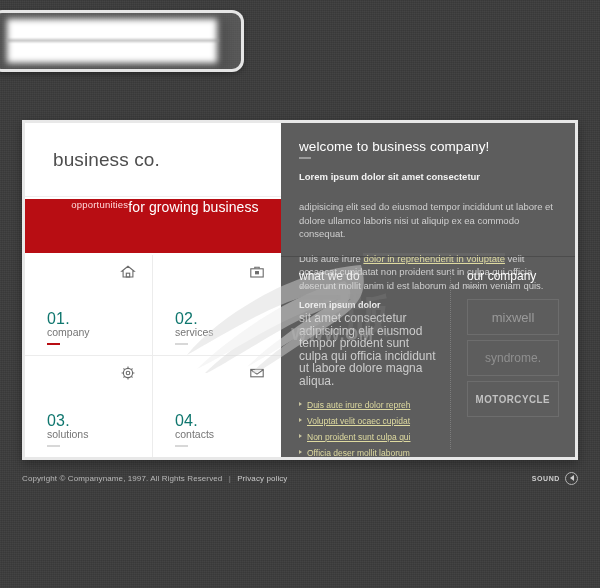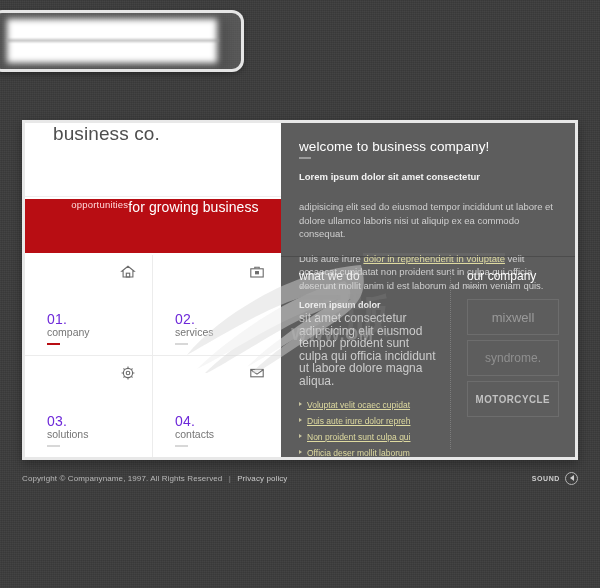--- a/index.html
+++ b/index.html
@@ -53,21 +53,21 @@
     overflow:hidden;
   }
 
   
   .left{
     width:256px;flex:0 0 256px;background:#ffffff;display:flex;flex-direction:column;
     position:relative;
   }
   .brandbox{
     height:74px;border-bottom:1px solid #efefef;
-    display:flex;align-items:flex-start;padding-left:28px;box-sizing:border-box;
+    display:flex;align-items:center;padding-left:28px;box-sizing:border-box;
   }
   .brandbox .logo{
     font-size:19px;color:#4e4e4e;letter-spacing:.1px;font-weight:400;
   }
   .banner{
     height:58px;background:#b80d13;
     display:flex;flex-direction:row;justify-content:center;
     padding-left:24px;box-sizing:border-box;
     border-top:2px solid #ffffff;border-bottom:2px solid #ffffff;
   }
@@ -82,21 +82,21 @@
     position:relative;box-sizing:border-box;
     border-right:1px solid #ececec;border-bottom:1px solid #ececec;
     padding:8px 12px 10px 22px;display:flex;flex-direction:column;justify-content:flex-end;
   }
   .cell:nth-child(2n){border-right:none;justify-content:flex-end;}
   .cell:nth-child(n+3){border-bottom:none;}
   .cell .ico{
     position:absolute;right:16px;top:9px;width:16px;height:16px;color:#6a6a6a;
   }
   .cell .ico svg{display:block;width:16px;height:16px;}
-  .cell .num{font-size:14px;color:#6d28d9;line-height:14px;letter-spacing:.2px;margin-top:40px;}
+  .cell .num{font-size:16px;color:#0f766e;line-height:14px;letter-spacing:.2px;margin-top:40px;}
   .cell .lbl{font-size:10.5px;color:#757575;line-height:13px;}
   .cell .bar{width:13px;height:2px;background:#d8d8d8;margin-top:4px;}
   .cell.active .bar{background:#b80d13;}
 
   
   .watermark{
     position:absolute;left:140px;top:140px;width:330px;height:130px;
     pointer-events:none;z-index:5;
   }
   .wm-feather{position:absolute;left:0;top:0;opacity:.55;}
@@ -278,22 +278,22 @@
 
       <div class="cols">
 
         <div class="colA">
           <h2 class="sec-title">what we do</h2>
           <div class="rule"></div>
           <div class="sub-lead">Lorem ipsum dolor</div>
           <div class="sub-body">sit amet consectetur adipisicing elit eiusmod tempor  proident sunt culpa qui officia incididunt ut labore dolore magna aliqua.</div>
 
           <ul class="linklist">
+            <li><span class="arrow"></span><a href="#">Duis aute irure dolor repreh</a></li>
             <li><span class="arrow"></span><a href="#">Voluptat velit ocaec cupidat</a></li>
-            <li><span class="arrow"></span><a href="#">Duis aute irure dolor repreh</a></li>
             <li><span class="arrow"></span><a href="#">Non proident sunt culpa qui</a></li>
             <li><span class="arrow"></span><a href="#">Officia deser mollit laborum</a></li>
           </ul>
         </div>
 
         <div class="colB">
           <h2 class="sec-title">our company</h2>
           <div class="rule"></div>
 
           <div class="partner">

